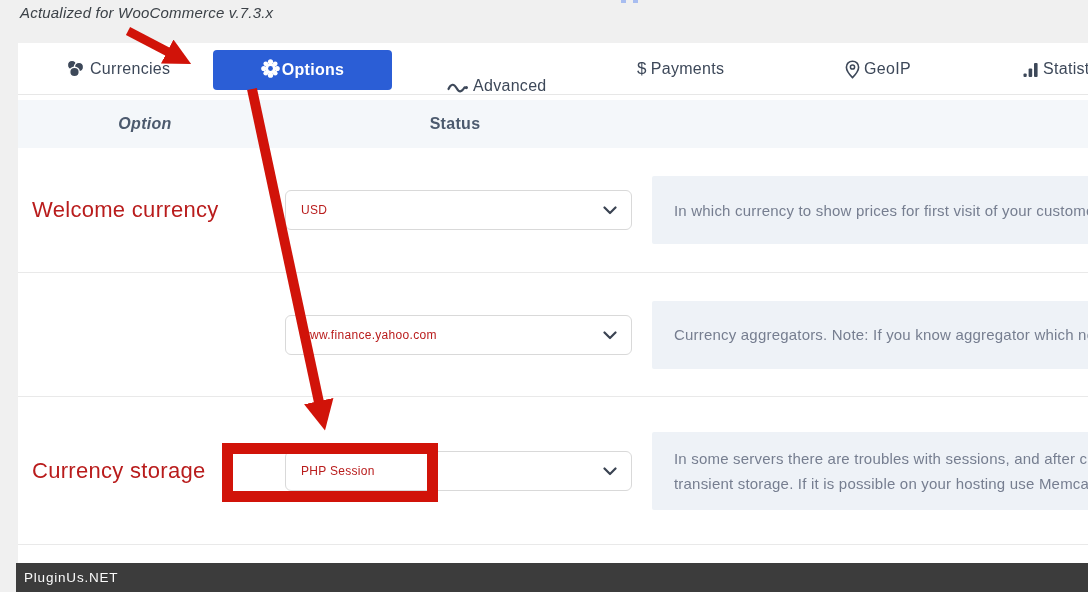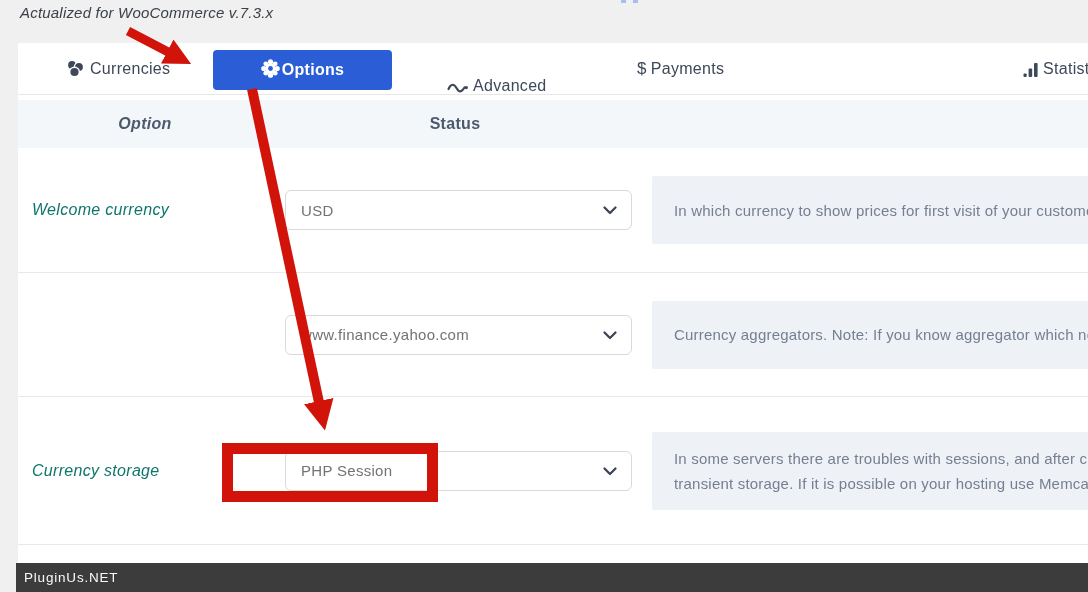--- a/index.html
+++ b/index.html
@@ -45,28 +45,28 @@
   .hcell { position:absolute; top:0; height:48px; display:flex;
     align-items:center; justify-content:center; letter-spacing:.3px; }
   .hcell.h1 { left:0; width:254px;font-style:italic; }
   .hcell.h2 { left:254px; width:366px; }
 
   .trow { position:absolute; left:0; width:100%; border-bottom:1px solid #e9e9e9; }
   .trow.r1 { top:105px; height:125px; }
   .trow.r2 { top:230px; height:124px; }
   .trow.r3 { top:354px; height:148px; }
   .opt-label { position:absolute; left:14px; top:50%; transform:translateY(-50%);
-    font-size:16px; color:#0f766e; letter-spacing:.3px;font-style:italic; }
+    font-size:22px; color:#b91c1c; letter-spacing:.3px; }
   .select {
     position:absolute; left:267px; top:50%; transform:translateY(-50%);
     width:347px; height:40px; background:#fff;
     border:1px solid #d9d9d9; border-radius:6px;
     display:flex; align-items:center; padding:0 15px; cursor:pointer;
   }
-  .select .val { font-size:15px; color:#737373; letter-spacing:.3px; }
+  .select .val { font-size:12px; color:#b91c1c; letter-spacing:.3px; }
   .select .chev { position:absolute; right:14px; top:50%; transform:translateY(-50%); }
   .desc {
     position:absolute; left:634px; top:50%; transform:translateY(-50%);
     width:720px; background:#eef2f7; border-radius:2px;
     display:flex; flex-direction:column; justify-content:center;
     padding:0 22px; font-size:15px; color:#767e90; letter-spacing:.2px;
     line-height:25px; white-space:nowrap;
   }
   .trow.r1 .desc, .trow.r2 .desc { height:68px; }
   .trow.r3 .desc { height:78px; }
@@ -133,20 +133,29 @@
         </svg>
       </span>
       <span>Advanced</span>
     </div>
 
     <div class="tab tab-payments">
       <span class="dollar">$</span>
       <span>Payments</span>
     </div>
 
+    <div class="tab tab-geoip">
+      <span>
+        <svg width="15" height="19" viewBox="0 0 15 19">
+          <path d="M7.5 1.2 C4 1.2 1.4 3.8 1.4 7.2 c0 4.2 6.1 10.4 6.1 10.4 s6.1-6.2 6.1-10.4 C13.6 3.8 11 1.2 7.5 1.2 z" fill="none" stroke="#3d4859" stroke-width="1.6"></path>
+          <circle cx="7.5" cy="7" r="2.1" fill="none" stroke="#3d4859" stroke-width="1.5"></circle>
+        </svg>
+      </span>
+      <span>GeoIP</span>
+    </div>
 
     <div class="tab tab-stats">
       <span>
         <svg width="16" height="17" viewBox="0 0 16 17">
           <rect x="0.5" y="12.5" width="3.2" height="3.5" rx="1" fill="#3d4859"></rect>
           <rect x="5.6" y="7.5" width="3.6" height="8.5" rx="1" fill="#3d4859"></rect>
           <rect x="11" y="2" width="3.6" height="14" rx="1" fill="#3d4859"></rect>
         </svg>
       </span>
       <span>Statistics</span>

